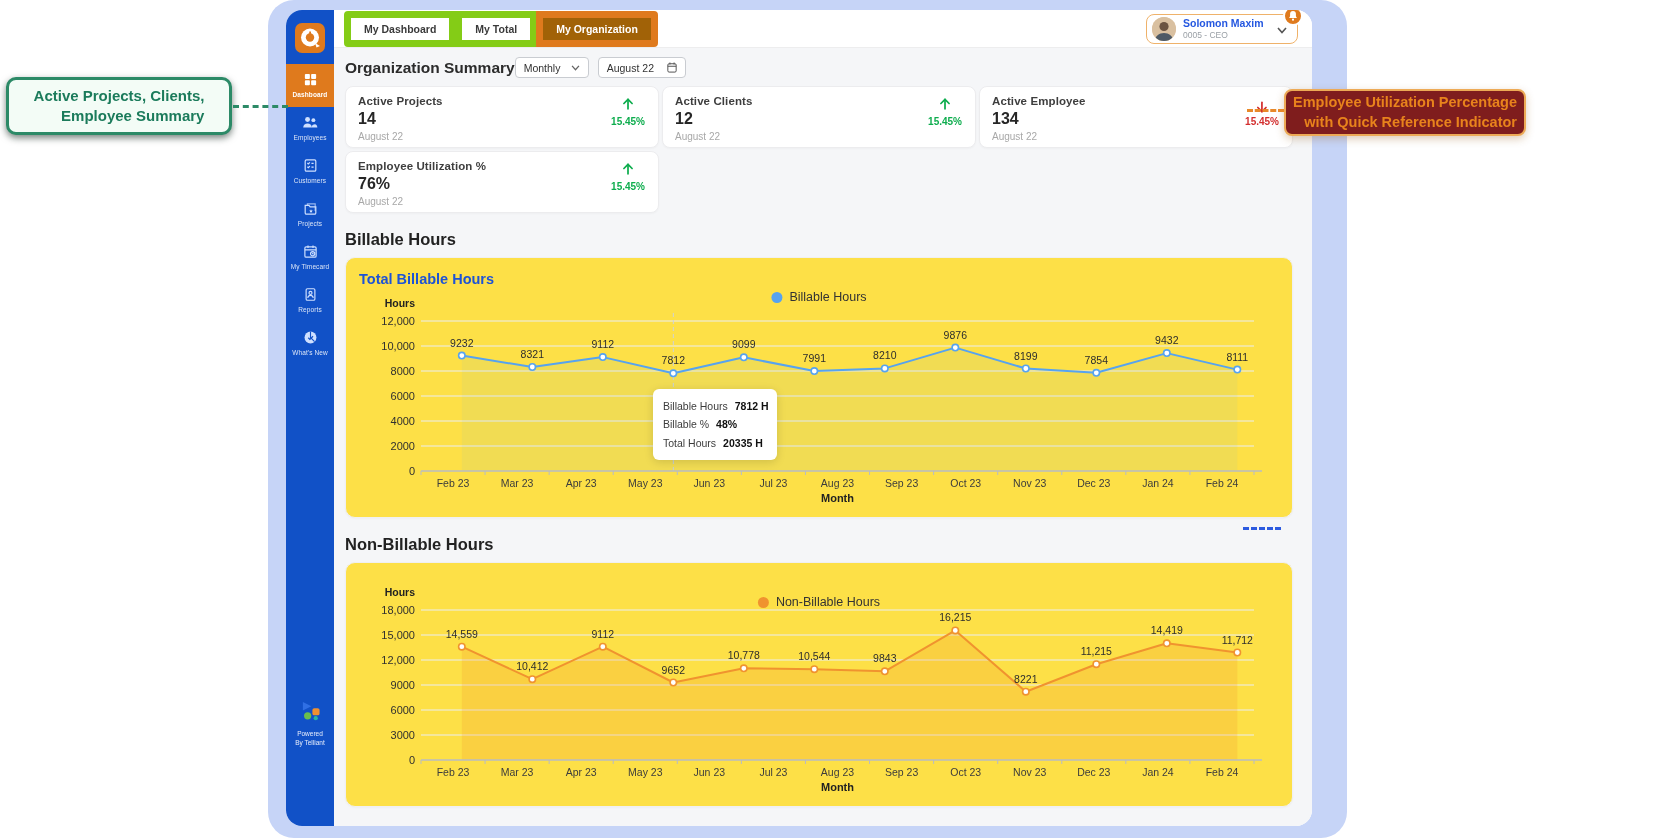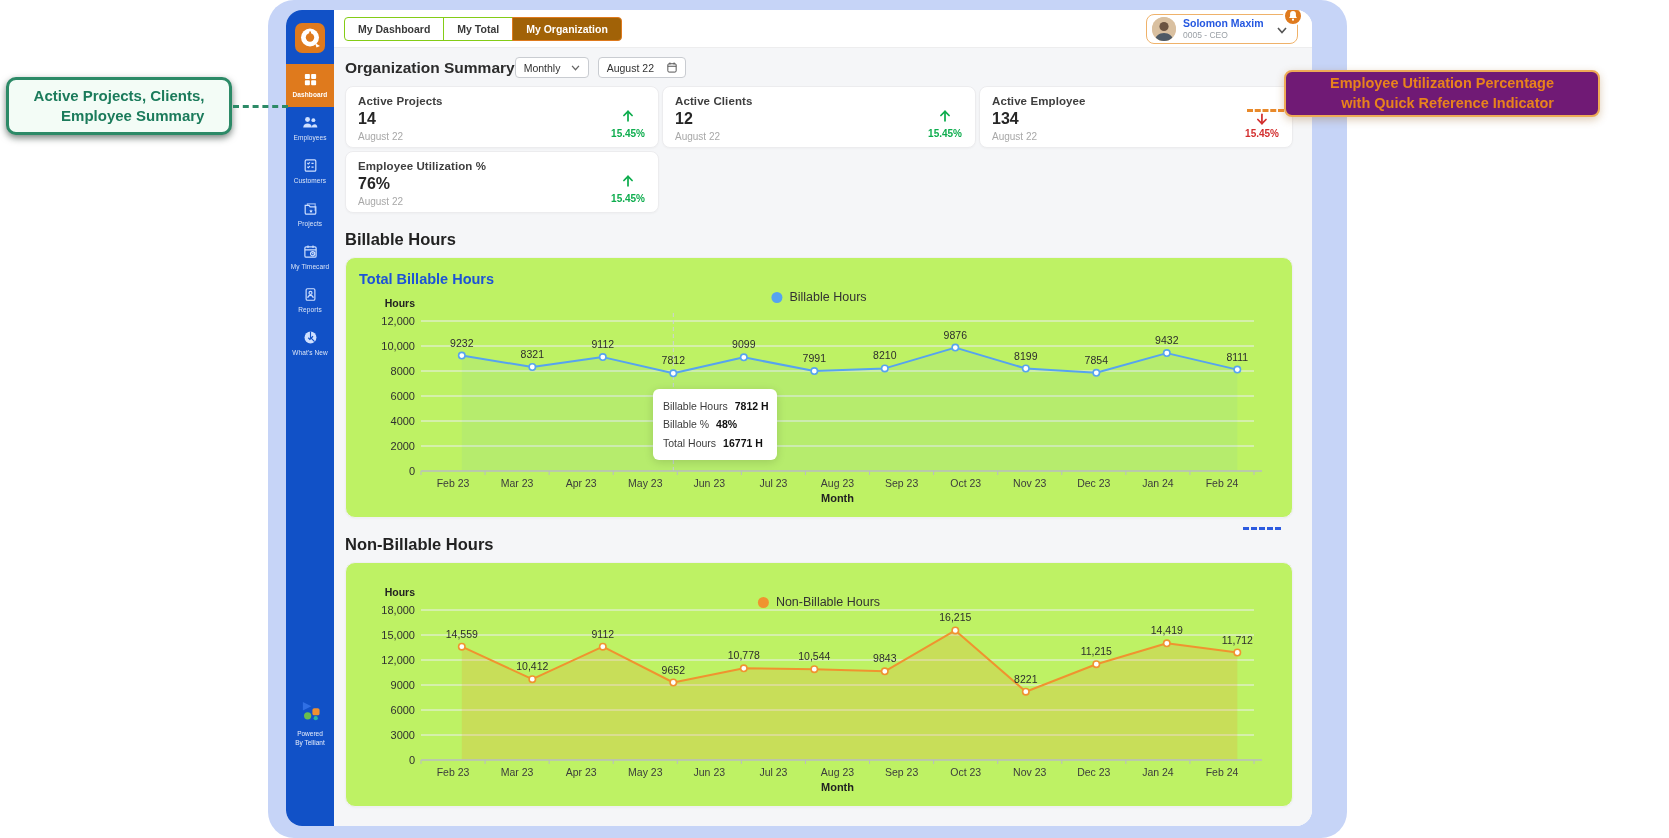--- a/index.html
+++ b/index.html
@@ -19,21 +19,21 @@
   .side-item .lbl { display:block; margin-top:3px; font-size:6.5px; color:rgba(255,255,255,.85); letter-spacing:.1px; }
   .side-item.active { background:#df7a1d; }
   .side-item.active .lbl { color:#fff; font-weight:bold; }
   .powered { position:absolute; bottom:78px; left:0; width:100%; text-align:center; }
   .powered .txt { margin-top:4px; font-size:6.5px; line-height:1.5; color:#e8eefc; white-space:pre-line; }
 
   
   .main { flex:1; background:#f5f6f8; display:flex; flex-direction:column; min-width:0; }
   .topbar { height:38px; background:#fff; border-bottom:1px solid #ededee; display:flex; align-items:center; padding:0 14px 0 11px; flex:0 0 38px; }
   .tabs { display:flex; }
-  .tab { border:1px solid #84cc16; background:#fff; color:#3a3a3a; font-size:10.5px; font-weight:bold; padding:5px 13px; margin-left:-1px; cursor:pointer; font-family:inherit; }
+  .tab { border:7px solid #84cc16; background:#fff; color:#3a3a3a; font-size:10.5px; font-weight:bold; padding:5px 13px; margin-left:-1px; cursor:pointer; font-family:inherit; }
   .tab:first-child { border-radius:4px 0 0 4px; }
   .tab:last-child { border-radius:0 4px 4px 0; }
   .tab.active { background:#a16207; border-color:#df7a1d; color:#fff; }
   .chip { margin-left:auto; position:relative; display:flex; align-items:center; gap:7px; border:1px solid #efb26a; background:#fff; border-radius:8px; padding:3px 10px 3px 5px; height:30px; min-width:152px; cursor:pointer; }
   .avatar { width:24px; height:24px; border-radius:50%; background:#e9cba6; overflow:hidden; flex:0 0 24px; }
   .chip-name { font-size:10.5px; font-weight:bold; color:#2457e0; line-height:1.2; }
   .chip-meta { font-size:8.5px; color:#9aa0a6; }
   .chip-chev { margin-left:auto; color:#555; }
   .bell-badge { position:absolute; top:-9px; right:-6px; width:20px; height:20px; border-radius:50%; background:#df7a1d; border:2px solid #fff; display:flex; align-items:center; justify-content:center; cursor:pointer; }
 
@@ -42,39 +42,39 @@
   .org-title { font-size:15.5px; font-weight:bold; color:#2b2b2b; }
   .select-box, .date-box { display:flex; align-items:center; gap:8px; background:#fff; border:1px solid #c9ccd1; border-radius:4px; font-size:10.5px; color:#333; height:21px; padding:0 8px; cursor:pointer; }
   .select-box { width:74px; justify-content:space-between; }
   .date-box { margin-left:9px; width:88px; justify-content:space-between; }
 
   .cards { display:grid; grid-template-columns:repeat(3,1fr); gap:3px; margin-top:8px; }
   .sum-card { position:relative; background:#fff; border:1px solid #ececee; border-radius:8px; height:62px; padding:8px 12px; box-shadow:0 1px 2px rgba(0,0,0,.03); }
   .sum-label { font-size:11.5px; color:#3e3e3e; font-weight:bold; letter-spacing:.1px; }
   .sum-value { font-size:16px; font-weight:bold; color:#262626; margin-top:3px; }
   .sum-date { font-size:10px; color:#a8a8a8; margin-top:3px; }
-  .sum-right { position:absolute; right:13px; top:21px; text-align:center; }
+  .sum-right { position:absolute; right:13px; top:9px; text-align:center; }
   .sum-pct { font-size:10px; font-weight:bold; margin-top:1px; }
   .up .sum-pct { color:#0ead4e; } .down .sum-pct { color:#d32f2f; }
 
   .section-h { margin-top:17px; font-size:16.5px; font-weight:bold; color:#222; }
-  .chart-card { position:relative; margin-top:8px; background:#bef264; border:1px solid #f0f0f1; border-radius:10px; padding:13px 0 6px 13px; box-shadow:0 1px 2px rgba(0,0,0,.03); }
+  .chart-card { position:relative; margin-top:8px; background:#fde047; border:1px solid #f0f0f1; border-radius:10px; padding:13px 0 6px 13px; box-shadow:0 1px 2px rgba(0,0,0,.03); }
   .chart-title { font-size:14.5px; font-weight:bold; color:#1d53d6; }
   .legend { position:absolute; left:50%; top:32px; transform:translateX(-50%); display:flex; align-items:center; gap:7px; font-size:12.5px; color:#333; }
   .legend .dot { width:11px; height:11px; border-radius:50%; }
   svg text { font-family:"Liberation Sans",sans-serif; }
 
   .tooltip { position:absolute; left:307px; top:131px; width:124px; background:#fff; border-radius:6px; box-shadow:0 2px 10px rgba(0,0,0,.14); padding:8px 10px; }
   .tt-row { display:flex; gap:7px; font-size:10.5px; color:#3c3c3c; line-height:1.75; white-space:nowrap; }
   .tt-row b { color:#111; font-size:10.5px; }
 
   
   .callout { position:absolute; display:flex; align-items:center; justify-content:center; text-align:right; font-weight:bold; line-height:1.35; }
   .callout.green { left:6px; top:77px; width:226px; height:58px; background:#f3fcf6; border:3px solid #2c8a67; border-radius:10px; color:#1b7b5b; font-size:15px; box-shadow:0 3px 7px rgba(10,30,20,.55); }
-  .callout.orange { left:1284px; top:70px; width:316px; height:47px; background:#701a75; border:2.5px solid #edaa56; border-radius:8px; color:#e8831c; font-size:14.5px; box-shadow:0 3px 8px rgba(150,90,20,.3); }
+  .callout.orange { left:1284px; top:89px; width:242px; height:47px; background:#7f1d1d; border:2.5px solid #edaa56; border-radius:8px; color:#e8831c; font-size:14.5px; box-shadow:0 3px 8px rgba(150,90,20,.3); }
   .callout.blue { left:1281px; top:503px; width:228px; height:53px; background:#fdfdff; border:3px solid #2d5be0; border-radius:8px; color:#1d4fd8; font-size:15px; box-shadow:0 4px 10px rgba(45,91,224,.35); }
   .connector { position:absolute; height:0; }
   .connector.green { left:233px; top:105px; width:55px; border-top:3px dashed #2c8a67; }
   .connector.orange { left:1247px; top:109px; width:37px; border-top:3px dashed #e8892a; }
   .connector.blue { left:1243px; top:527px; width:38px; border-top:3px dashed #2d5be0; }
 </style>
 </head>
 <body>
 
 <div class="stage">
@@ -352,21 +352,21 @@
               <div class="tt-row">
                 <span>Billable Hours</span>
                 <b>7812 H</b>
               </div>
               <div class="tt-row">
                 <span>Billable %</span>
                 <b>48%</b>
               </div>
               <div class="tt-row">
                 <span>Total Hours</span>
-                <b>16771 H</b>
+                <b>20335 H</b>
               </div>
             </div></div>
 
         <div class="section-h">Non-Billable Hours</div>
         <div class="chart-card" id="chart1"><div class="legend">
               <span class="dot" style="background:#f0932f"></span>
               <span>Non-Billable Hours</span>
             </div><svg width="920" height="214" viewBox="0 0 920 214" style="margin-top:6px">
               <line x1="62" y1="28" x2="895" y2="28" stroke="#eceef1" stroke-width="1"></line>
               <text x="56" y="31.5" text-anchor="end" font-size="11" fill="#2f2f2f">18,000</text>

